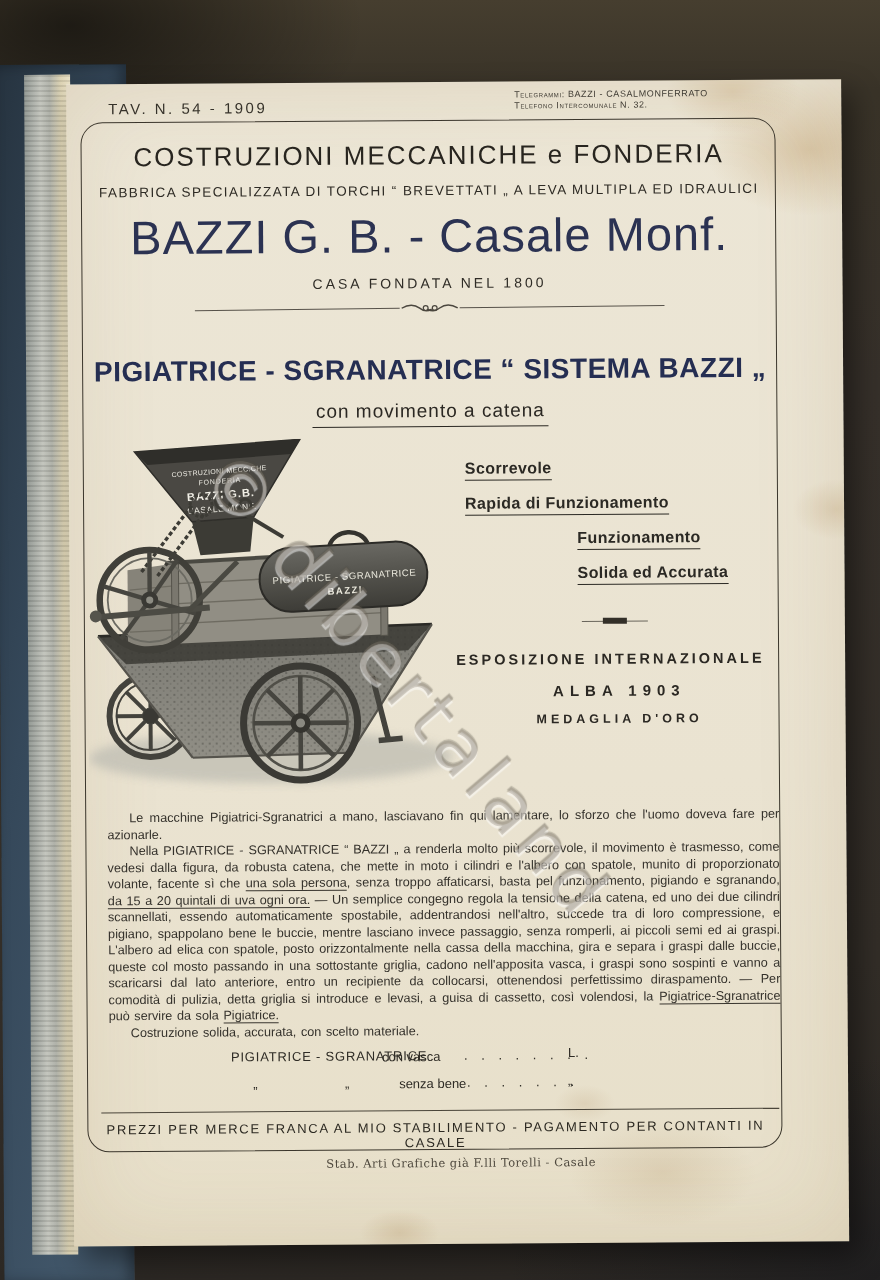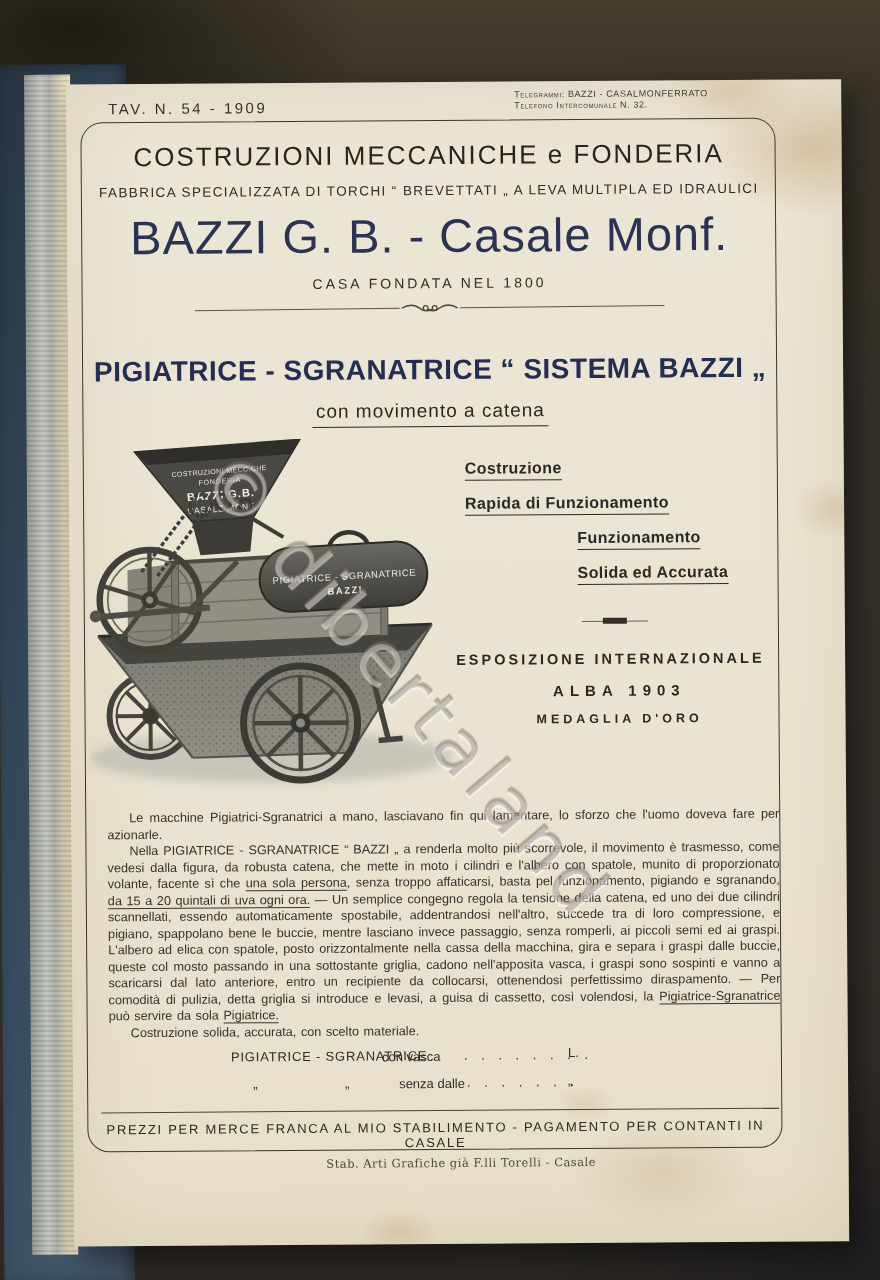--- a/index.html
+++ b/index.html
@@ -235,21 +235,21 @@
               <line x1="179" y1="251" x2="245" y2="317"></line>
                 <line x1="245" y1="251" x2="179" y2="317"></line>
             </g>
             <circle cx="212" cy="284" r="10" fill="#35342f"></circle>
             <circle cx="212" cy="284" r="4.5" fill="#8a8981"></circle>
           </g>
         </svg>
       </div>
 
       <div class="features">
-          <div class="feature"><span class="fu">Costruzione</span></div>
+          <div class="feature"><span class="fu">Scorrevole</span></div>
           <div class="feature"><span class="fu">Rapida di Funzionamento</span></div>
           <div class="feature ind"><span class="fu">Funzionamento</span></div>
           <div class="feature ind"><span class="fu">Solida ed Accurata</span></div>
         </div>
       <div class="mini-rule"></div>
 
       <div class="award">
         <div class="award-l1">ESPOSIZIONE  INTERNAZIONALE</div>
         <div class="award-l2">ALBA  1903</div>
         <div class="award-l3">MEDAGLIA  D'ORO</div>
@@ -261,21 +261,21 @@
           <p class="bp"><span>Costruzione solida, accurata, con scelto materiale.</span></p>
         </div>
 
       <div class="prices">
         <span class="p-name">PIGIATRICE - SGRANATRICE</span>
         <span class="p-var1">con vasca</span>
         <span class="p-dots1">. . . . . . . .</span>
         <span class="p-unit1">L.</span>
         <span class="p-dit1">„</span>
         <span class="p-dit2">„</span>
-        <span class="p-var2">senza dalle</span>
+        <span class="p-var2">senza bene</span>
         <span class="p-dots2">. . . . . . .</span>
         <span class="p-unit2">„</span>
       </div>
 
       <div class="sep-line"></div>
       <div class="footer-terms">PREZZI PER MERCE FRANCA AL MIO STABILIMENTO  -  PAGAMENTO PER CONTANTI IN CASALE</div>
       <div class="printer">Stab. Arti Grafiche già F.lli Torelli - Casale</div>
 
       <div class="watermark">© dibertaland</div>
     </div>

